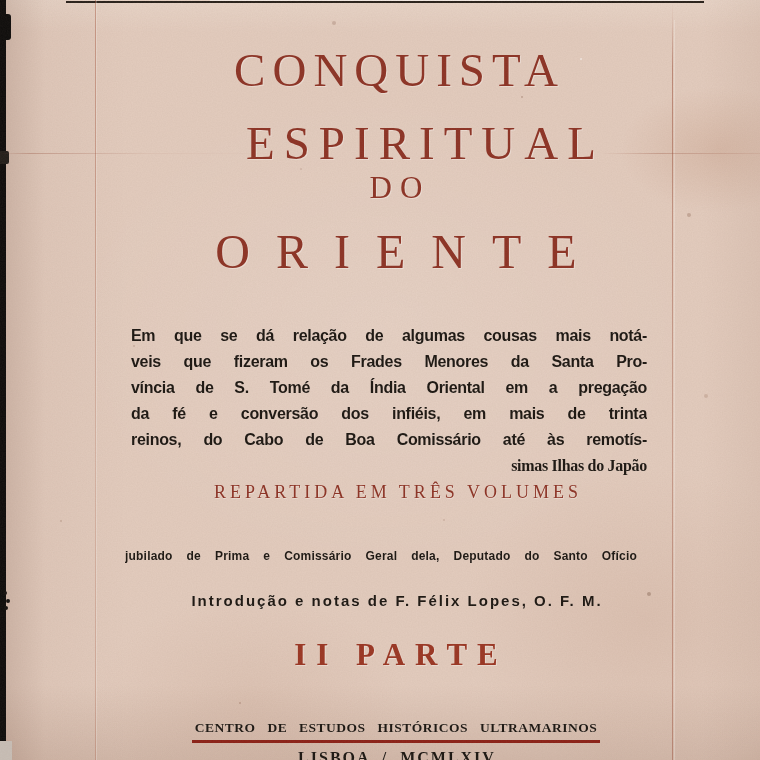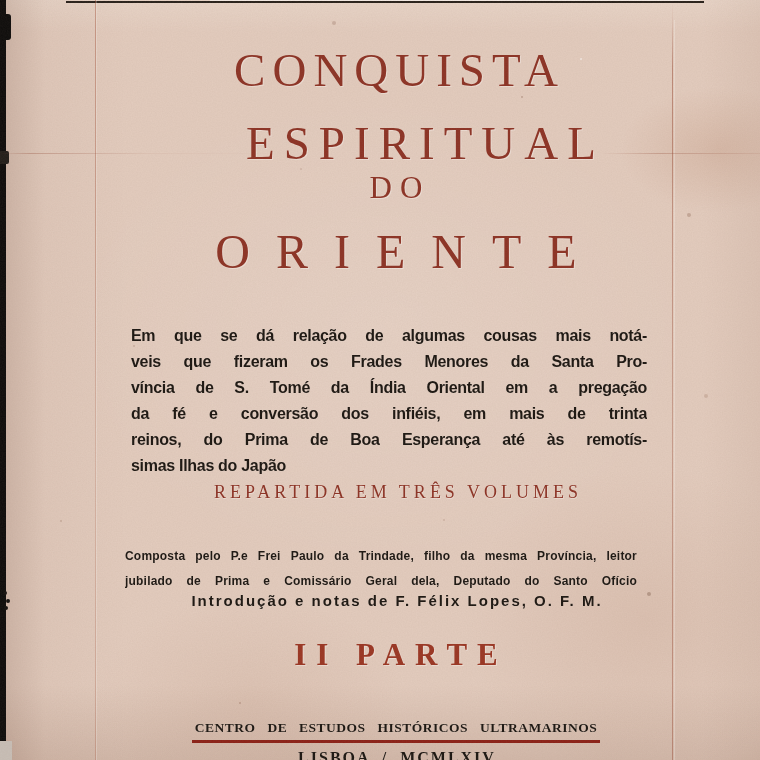--- a/index.html
+++ b/index.html
@@ -64,21 +64,21 @@
   .t2{top:120px;font-size:47px;letter-spacing:9px;text-indent:9px;margin-left:25px;}
   .t3{top:172px;font-size:31px;letter-spacing:8px;text-indent:8px;}
   .t4{top:228px;font-size:48px;letter-spacing:26px;text-indent:26px;}
   .subtitle{position:absolute;left:131px;top:323px;width:516px;
       font-family:"Liberation Sans","DejaVu Sans",sans-serif;font-weight:bold;
       font-size:16px;letter-spacing:-0.3px;color:var(--ink);
       text-shadow:0 0 1px rgba(255,255,255,0.30);}
   .s-line{height:26px;line-height:26px;overflow:hidden;}
   .jl{text-align:justify;text-align-last:justify;}
   .jl::after{content:"";display:inline-block;width:100%;height:0;}
-  .cl{text-align:left;}
+  .cl{text-align:right;font-family:Liberation Serif, serif;}
   .edition{position:absolute;left:0;top:482px;width:100%;text-align:center;
       font-size:18px;letter-spacing:4px;text-indent:4px;color:var(--title-red);
       text-shadow:0.5px 0.5px 0 rgba(255,255,255,0.35);}
   .author{position:absolute;left:125px;top:544px;width:512px;
       font-family:"Liberation Sans","DejaVu Sans",sans-serif;font-weight:bold;
       font-size:12px;letter-spacing:0.2px;color:var(--ink);
       text-shadow:0 0 1px rgba(255,255,255,0.30);}
   .a-line{height:25px;line-height:25px;overflow:hidden;text-align:justify;text-align-last:justify;}
   .a-line::after{content:"";display:inline-block;width:100%;height:0;}
   .editor{position:absolute;left:0;top:592px;width:100%;text-align:center;
@@ -121,28 +121,27 @@
     <div class="tl t2">ESPIRITUAL</div>
     <div class="tl t3">DO</div>
     <div class="tl t4">ORIENTE</div>
   </header>
 
   <section class="subtitle">
     <div class="s-line jl">Em que se dá relação de algumas cousas mais notá-</div>
     <div class="s-line jl">veis que fizeram os Frades Menores da Santa Pro-</div>
     <div class="s-line jl">víncia de S. Tomé da Índia Oriental em a pregação</div>
     <div class="s-line jl">da fé e conversão dos infiéis, em mais de trinta</div>
-    <div class="s-line jl">reinos, do Prima de Boa Esperança até às remotís-</div>
+    <div class="s-line jl">reinos, do Cabo de Boa Comissário até às remotís-</div>
     <div class="s-line cl">simas Ilhas do Japão</div>
   </section>
 
   <div class="edition">REPARTIDA EM TRÊS VOLUMES</div>
 
   <section class="author">
-    <div class="a-line">Composta pelo P.e Frei Paulo da Trindade, filho da mesma Província, leitor</div>
     <div class="a-line">jubilado de Prima e Comissário Geral dela, Deputado do Santo Ofício</div>
   </section>
 
   <div class="editor">Introdução e notas de F. Félix Lopes, O. F. M.</div>
 
   <div class="part">II PARTE</div>
 
   <div class="publisher-wrap">
     <span class="publisher">CENTRO DE ESTUDOS HISTÓRICOS ULTRAMARINOS</span>
   </div>

